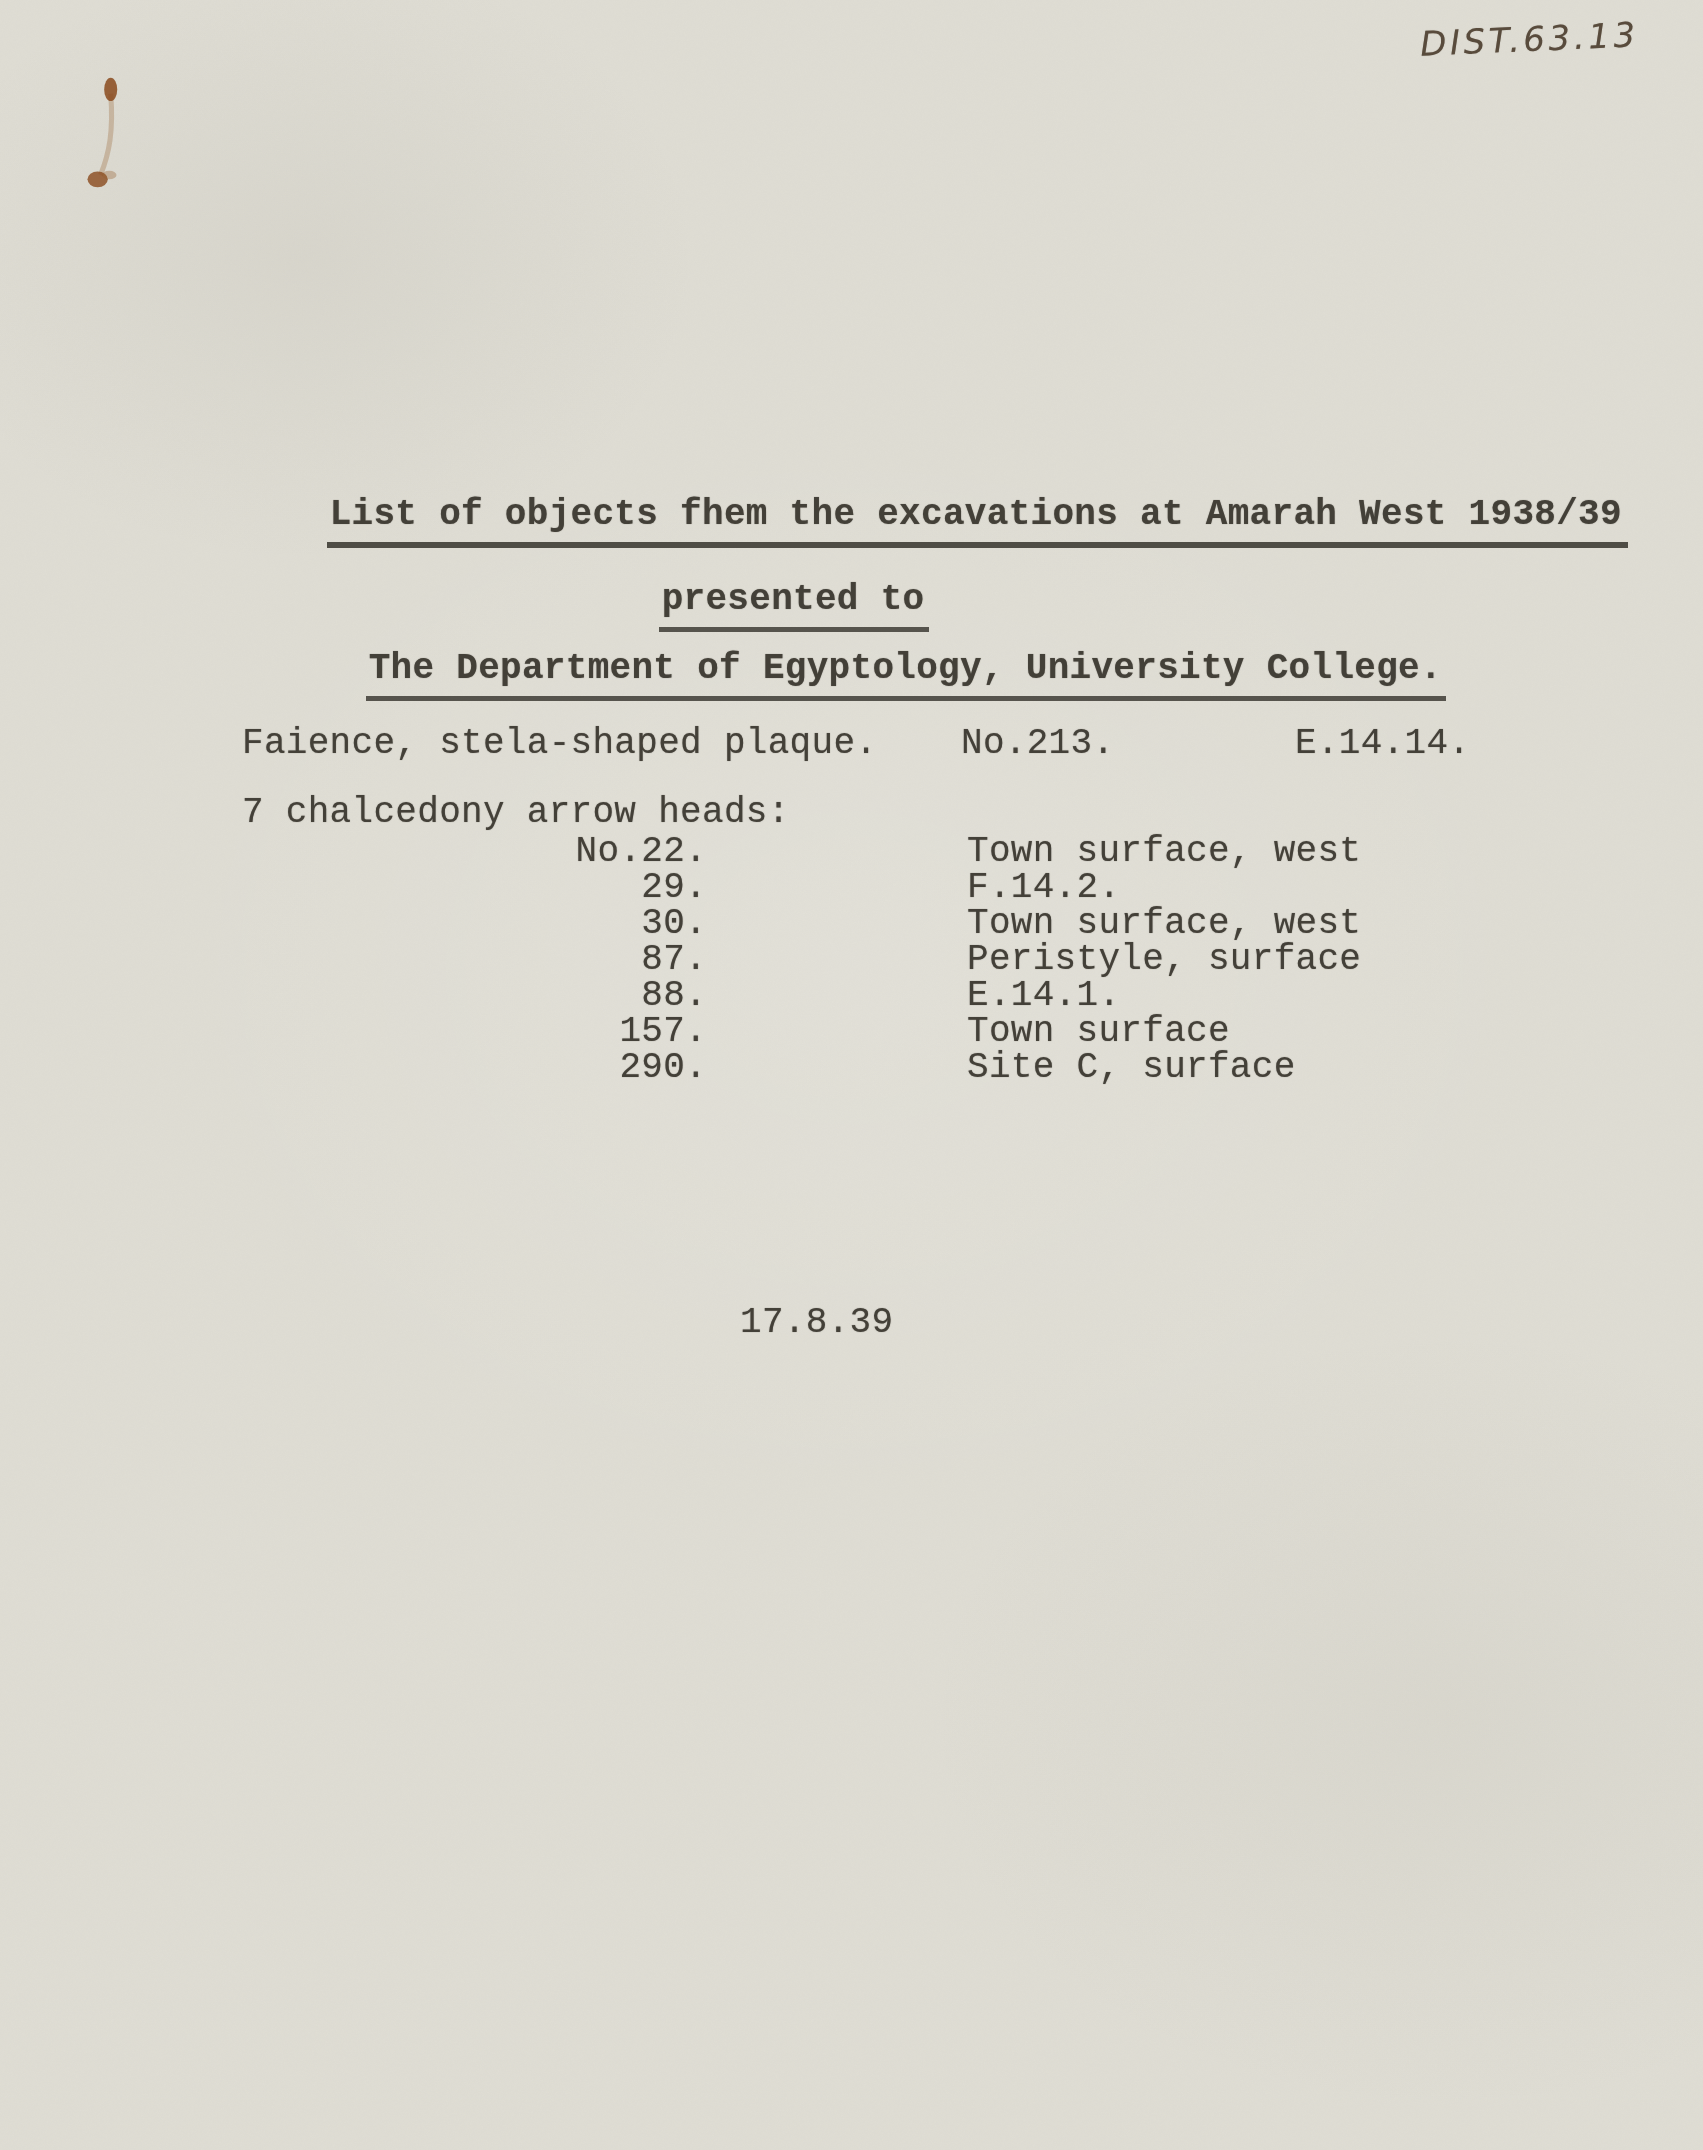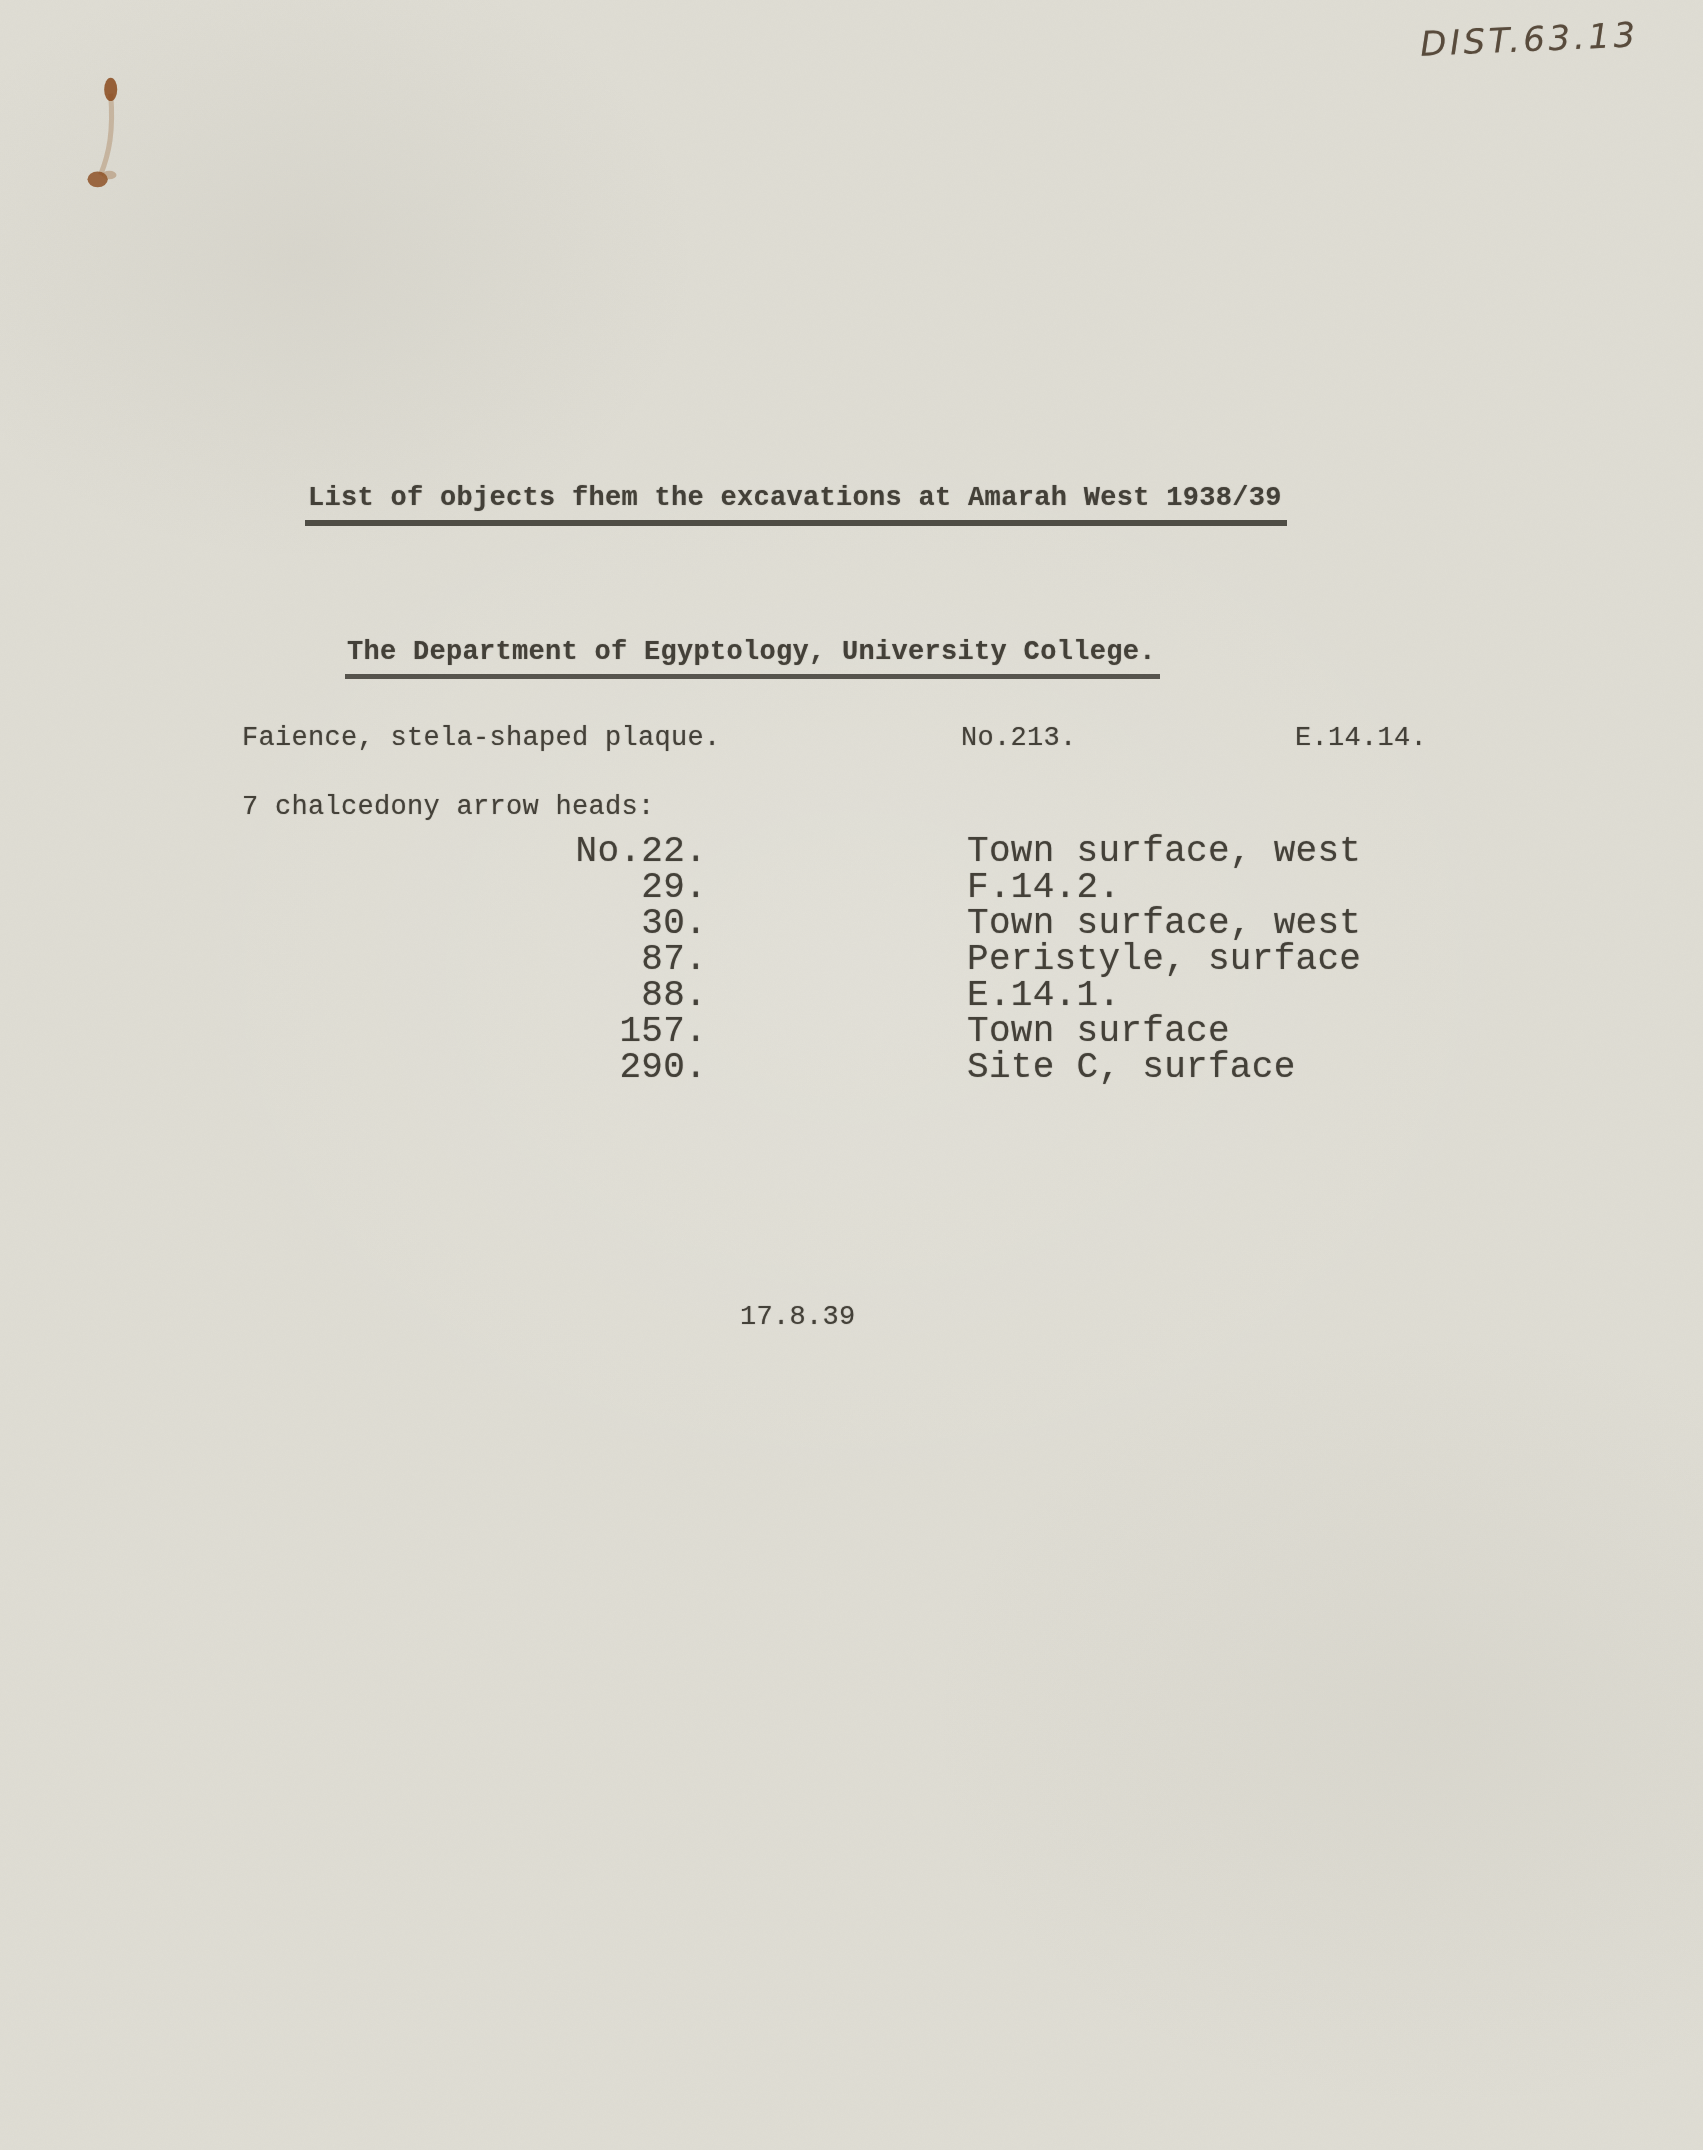--- a/index.html
+++ b/index.html
@@ -11,21 +11,21 @@
       radial-gradient(ellipse 875px 656px at 85% 80%, rgba(125,120,105,0.06), rgba(0,0,0,0) 60%),
       radial-gradient(ellipse 1021px 802px at 50% 45%, rgba(255,255,252,0.10), rgba(0,0,0,0) 70%),
       #dfddd4;
     overflow:hidden;
     font-family:"Liberation Mono","DejaVu Sans Mono",monospace;
     color:#3c3931;
   }
   .noise{position:absolute;inset:0;pointer-events:none;opacity:.55;}
   .tw{ 
     position:absolute;
-    font-size:27px;
+    font-size:36px;
     letter-spacing:0.3px;
     white-space:pre;
     color:rgba(58,55,47,0.88);
     text-shadow:0 0 1.1px rgba(58,55,47,0.55);
   }
   .bold{font-weight:bold;}
   .uline{
     display:inline-block;
     border-bottom:6.6px solid rgba(48,45,38,0.82);
     padding:0 5.8px 7.3px 2.9px;
@@ -79,20 +79,23 @@
     <ellipse cx="34" cy="156" rx="14" ry="11" fill="rgba(138,74,29,0.80)"></ellipse>
     <ellipse cx="50" cy="150" rx="10" ry="6" fill="rgba(150,95,45,0.35)"></ellipse>
   </svg>
 
   <div class="handwriting">DIST.63.13</div>
 
   <div class="tw bold" style="left:242px;top:453px;">
     <span class="uline">List of objects fhem the excavations at Amarah West 1938/39</span>
   </div>
 
+  <div class="tw bold" style="left:574px;top:538px;">
+    <span class="uline2">presented to</span>
+  </div>
 
   <div class="tw bold" style="left:281px;top:607px;">
     <span class="uline2">The Department of Egyptology, University College.</span>
   </div>
 
   <div class="tw" style="left:242px;top:723px;">Faience, stela-shaped plaque.</div>
   <div class="tw" style="left:961px;top:723px;">No.213.</div>
   <div class="tw" style="left:1295px;top:723px;">E.14.14.</div>
 
   <div class="tw" style="left:242px;top:792px;">7 chalcedony arrow heads:</div>

